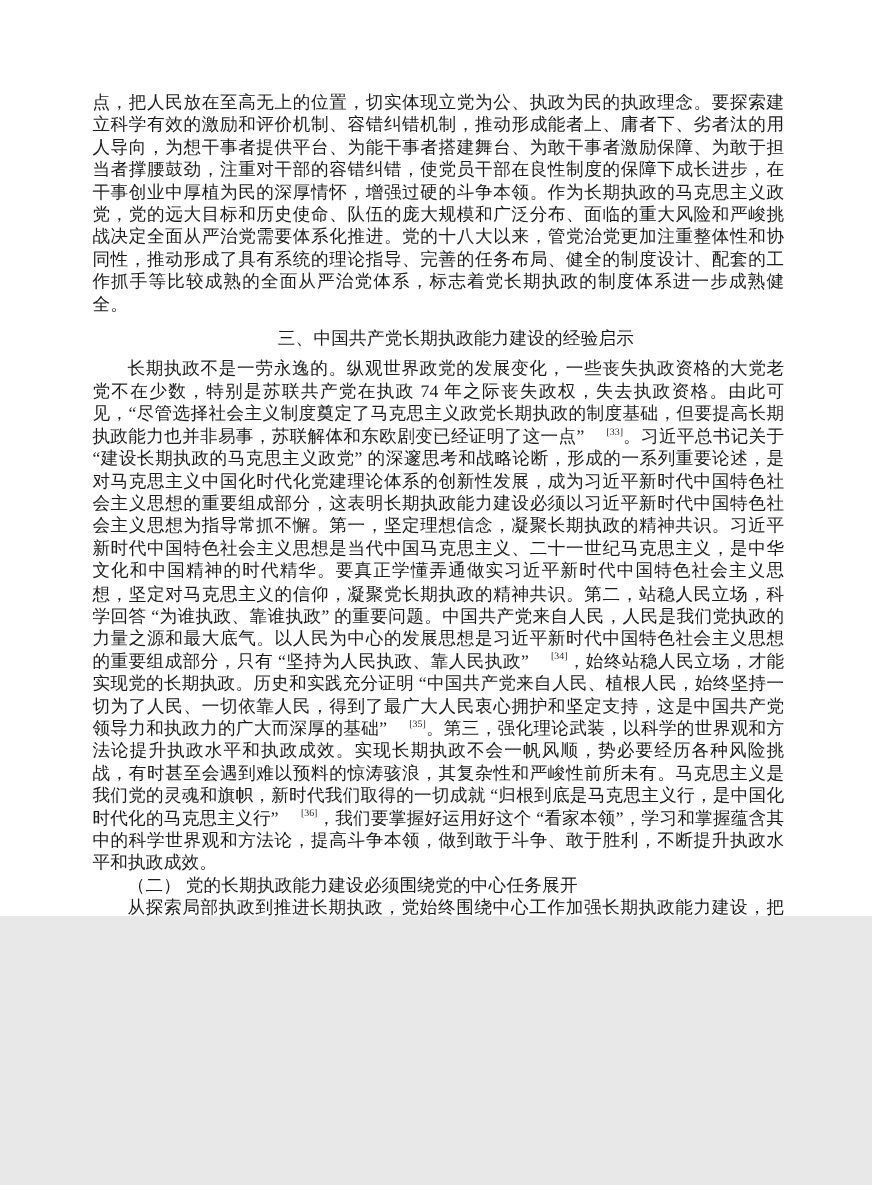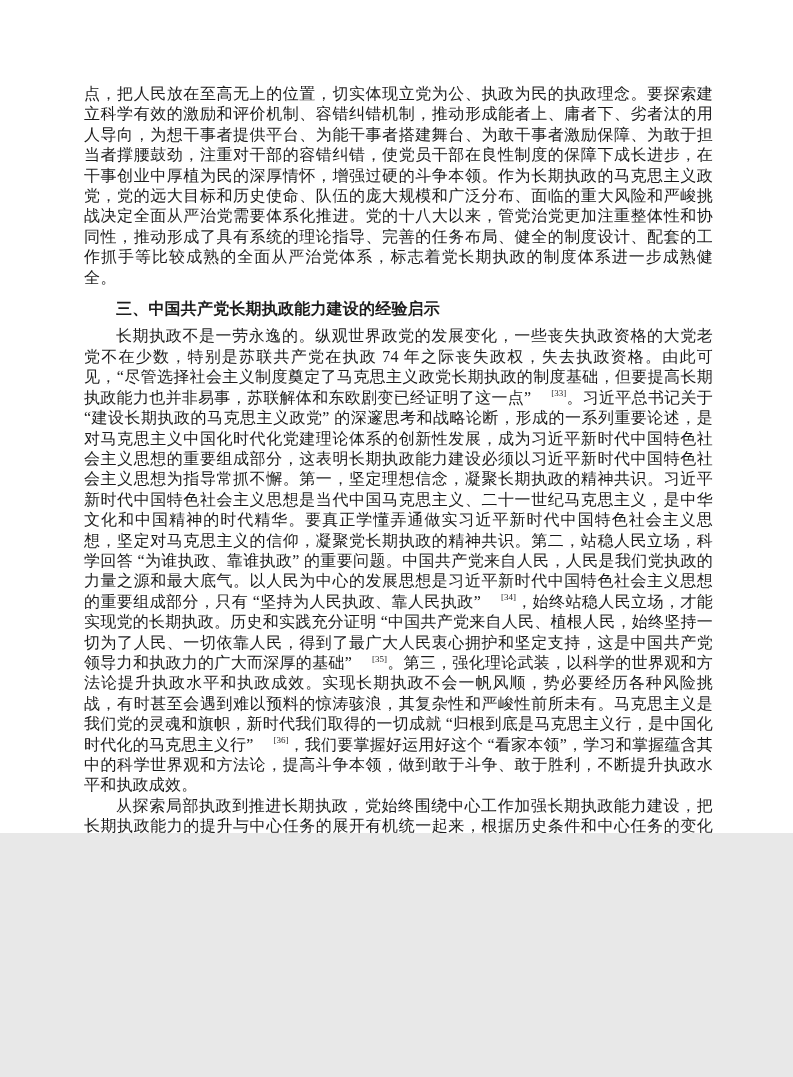--- a/index.html
+++ b/index.html
@@ -27,23 +27,23 @@
     font-size: 16px;
     line-height: 20.4px;
     text-align: justify;
     letter-spacing: 0.2px;
     margin: 0;
   }
   .block.body.indented {
     text-indent: 2em;
   }
   .block.heading {
-    font-weight: bold;
+    font-weight: normal;
     text-indent: 2em;
-    text-align: left;
+    text-align: center;
     margin: 11px 0 7px 0;
   }
   .block.subheading {
     text-indent: 2em;
   }
   sup.ref {
     font-size: 9px;
     line-height: 0;
     vertical-align: super;
     letter-spacing: 0;
@@ -59,16 +59,17 @@
   }
 </style>
 </head>
 <body>
 
 <div class="page">
   <div class="text-area" id="article-body">
       <p class="block body">点，把人民放在至高无上的位置，切实体现立党为公、执政为民的执政理念。要探索建立科学有效的激励和评价机制、容错纠错机制，推动形成能者上、庸者下、劣者汰的用人导向，为想干事者提供平台、为能干事者搭建舞台、为敢干事者激励保障、为敢于担当者撑腰鼓劲，注重对干部的容错纠错，使党员干部在良性制度的保障下成长进步，在干事创业中厚植为民的深厚情怀，增强过硬的斗争本领。作为长期执政的马克思主义政党，党的远大目标和历史使命、队伍的庞大规模和广泛分布、面临的重大风险和严峻挑战决定全面从严治党需要体系化推进。党的十八大以来，管党治党更加注重整体性和协同性，推动形成了具有系统的理论指导、完善的任务布局、健全的制度设计、配套的工作抓手等比较成熟的全面从严治党体系，标志着党长期执政的制度体系进一步成熟健全。</p>
       <p class="block heading">三、中国共产党长期执政能力建设的经验启示</p>
       <p class="block body indented">长期执政不是一劳永逸的。纵观世界政党的发展变化，一些丧失执政资格的大党老党不在少数，特别是苏联共产党在执政 74 年之际丧失政权，失去执政资格。由此可见，“尽管选择社会主义制度奠定了马克思主义政党长期执政的制度基础，但要提高长期执政能力也并非易事，苏联解体和东欧剧变已经证明了这一点”<sup class="ref">[33]</sup>。习近平总书记关于 “建设长期执政的马克思主义政党” 的深邃思考和战略论断，形成的一系列重要论述，是对马克思主义中国化时代化党建理论体系的创新性发展，成为习近平新时代中国特色社会主义思想的重要组成部分，这表明长期执政能力建设必须以习近平新时代中国特色社会主义思想为指导常抓不懈。第一，坚定理想信念，凝聚长期执政的精神共识。习近平新时代中国特色社会主义思想是当代中国马克思主义、二十一世纪马克思主义，是中华文化和中国精神的时代精华。要真正学懂弄通做实习近平新时代中国特色社会主义思想，坚定对马克思主义的信仰，凝聚党长期执政的精神共识。第二，站稳人民立场，科学回答 “为谁执政、靠谁执政” 的重要问题。中国共产党来自人民，人民是我们党执政的力量之源和最大底气。以人民为中心的发展思想是习近平新时代中国特色社会主义思想的重要组成部分，只有 “坚持为人民执政、靠人民执政”<sup class="ref">[34]</sup>，始终站稳人民立场，才能实现党的长期执政。历史和实践充分证明 “中国共产党来自人民、植根人民，始终坚持一切为了人民、一切依靠人民，得到了最广大人民衷心拥护和坚定支持，这是中国共产党领导力和执政力的广大而深厚的基础”<sup class="ref">[35]</sup>。第三，强化理论武装，以科学的世界观和方法论提升执政水平和执政成效。实现长期执政不会一帆风顺，势必要经历各种风险挑战，有时甚至会遇到难以预料的惊涛骇浪，其复杂性和严峻性前所未有。马克思主义是我们党的灵魂和旗帜，新时代我们取得的一切成就 “归根到底是马克思主义行，是中国化时代化的马克思主义行”<sup class="ref">[36]</sup>，我们要掌握好运用好这个 “看家本领”，学习和掌握蕴含其中的科学世界观和方法论，提高斗争本领，做到敢于斗争、敢于胜利，不断提升执政水平和执政成效。</p>
+      <p class="block subheading">（二） 党的长期执政能力建设必须围绕党的中心任务展开</p>
       <p class="block body indented">从探索局部执政到推进长期执政，党始终围绕中心工作加强长期执政能力建设，把长期执政能力的提升与中心任务的展开有机统一起来，根据历史条件和中心任务的变化而展开。第一，在新民主主义革命时期，为了争取民族独立和人民解放，党的长期执政能力建设表现为加强 “无产阶级及其政党的政治领导责任”<sup class="ref">[37]</sup>、 “把党的方针变为群众的方针”<sup class="ref">[44]</sup>，同时做到 “应该使每个同志明了，共产党人的一切言论行动，必须以合乎最广大人民群众的最大利益，为最广大人民群众所拥护为最高标准”<sup class="ref">[39]</sup>。第二，在社会主义革命</p>
     </div>
   <div class="page-number">· 34 ·</div>
 </div>
 
 </body></html>

